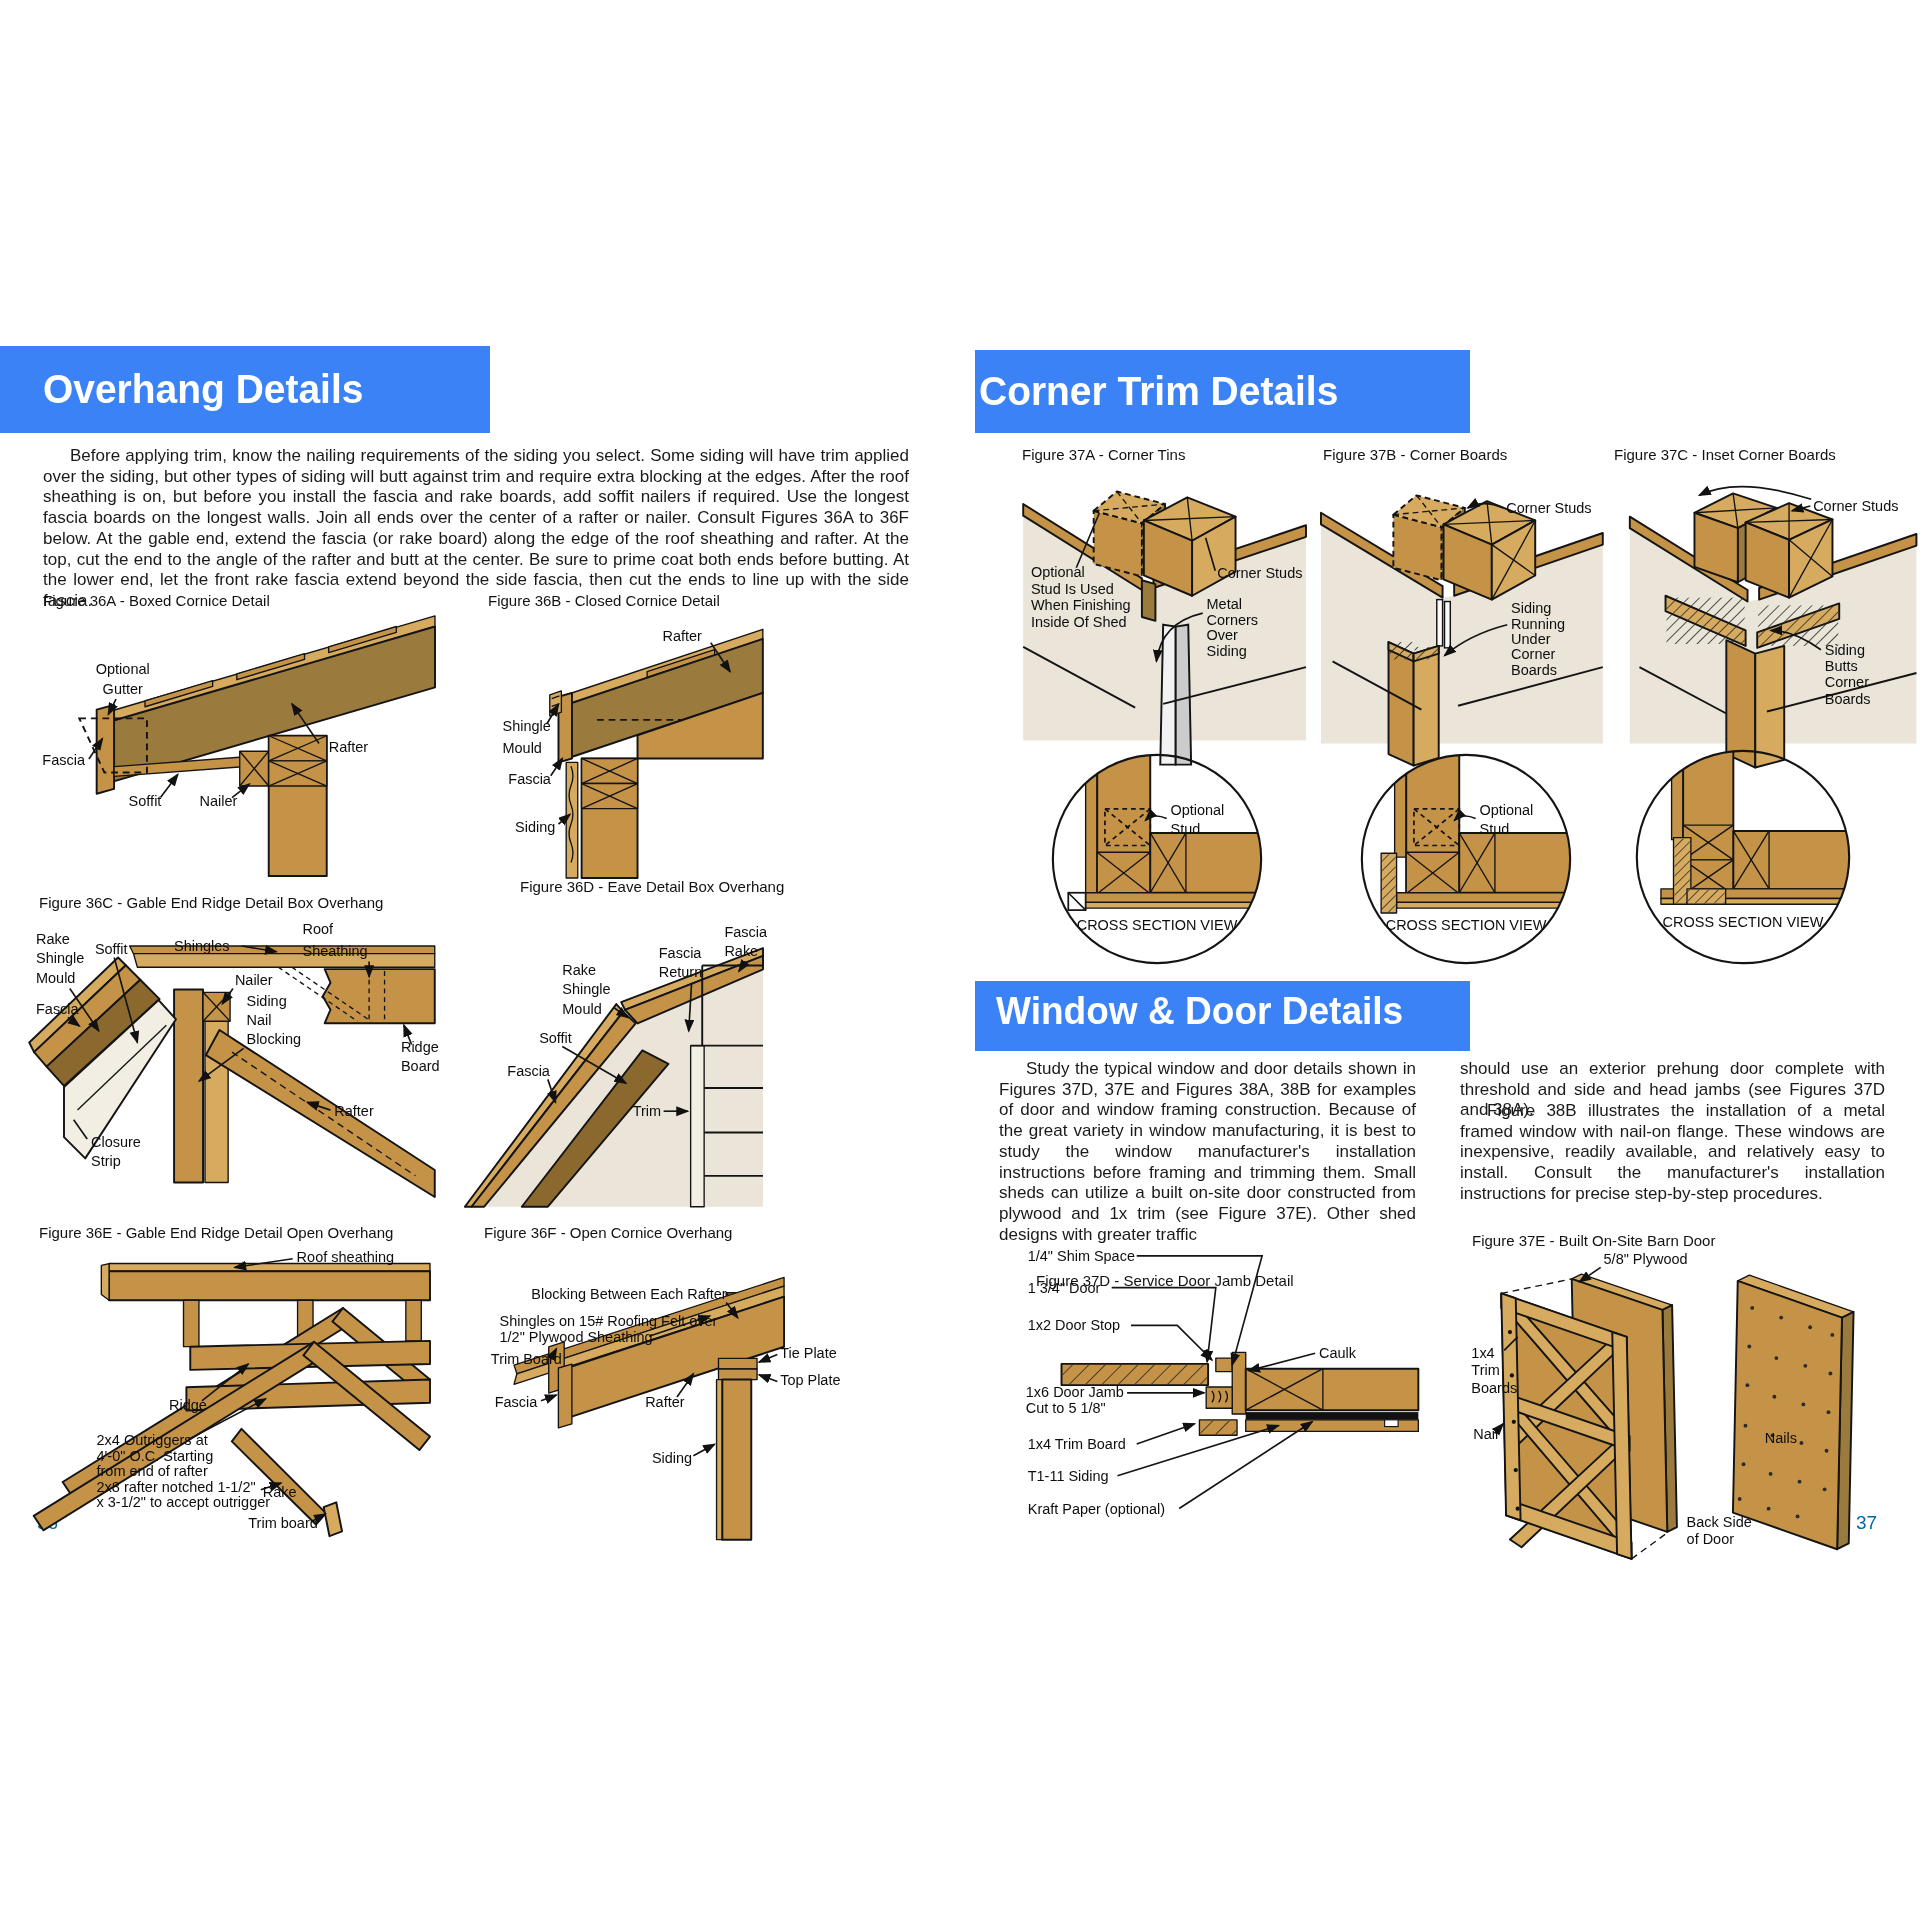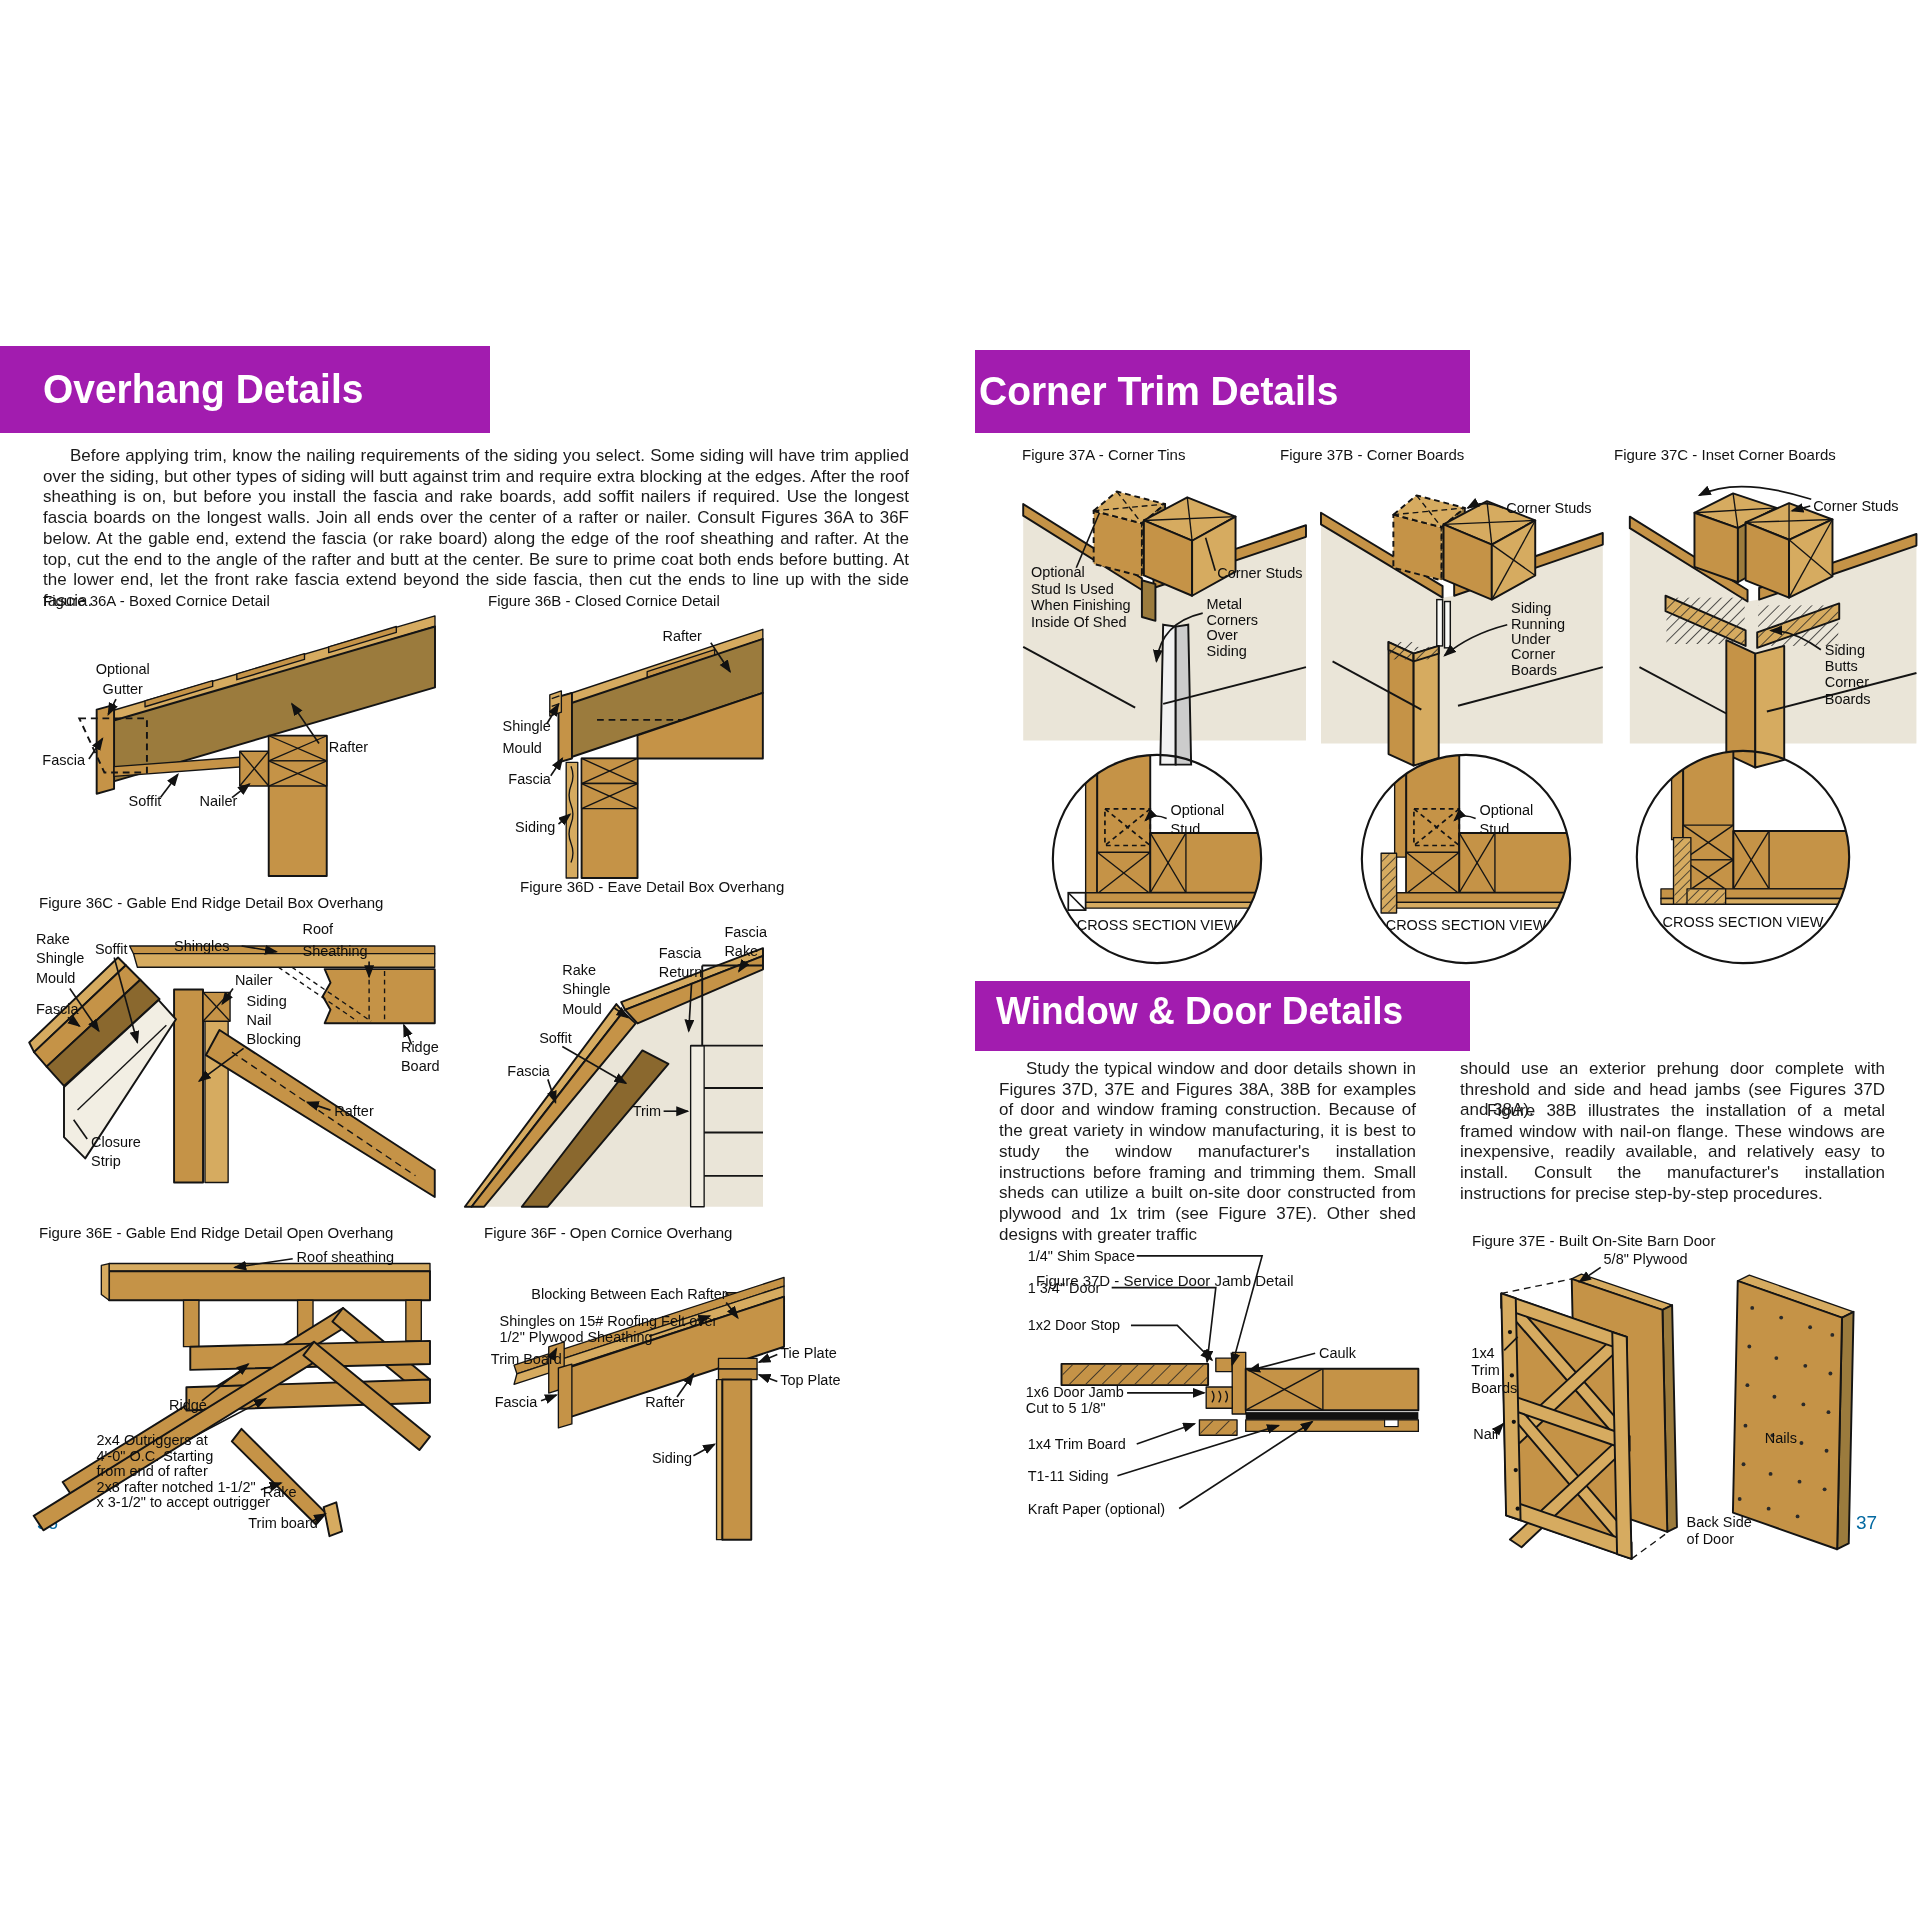--- a/index.html
+++ b/index.html
@@ -1,17 +1,17 @@
 <!DOCTYPE html>
 <html><head>
 <meta charset="utf-8">
 <style>
 html,body{margin:0;padding:0;background:#fff;}
 #page{position:relative;width:1931px;height:1930px;background:#ffffff;font-family:"Liberation Sans",sans-serif;color:#161616;overflow:hidden;}
-.banner{position:absolute;background:#a21caf;color:#fff;font-weight:bold;}
+.banner{position:absolute;background:#3b82f6;color:#fff;font-weight:bold;}
 .banner span{display:inline-block;transform:scaleX(.95);transform-origin:left center;white-space:nowrap;}
 .para{position:absolute;font-size:17px;line-height:20.7px;text-align:justify;color:#1a1a1a;}
 .ind{text-indent:27px;}
 .cap{position:absolute;font-size:15px;color:#121212;white-space:nowrap;}
 .pagenum{position:absolute;font-size:19px;color:#0369a1;}
 svg{position:absolute;overflow:visible;}
 svg text{font-family:"Liberation Sans",sans-serif;font-size:15px;fill:#0e0e0e;}
 .w1{fill:#d6ab60;stroke:#141414;stroke-width:2;stroke-linejoin:round;}
 .w2{fill:#c59347;stroke:#141414;stroke-width:2;stroke-linejoin:round;}
 .w3{fill:#9b7b3d;stroke:#141414;stroke-width:2;stroke-linejoin:round;}
@@ -281,21 +281,21 @@
     <text x="248" y="162">Rafter</text>
     <text x="388" y="112">Tie Plate</text>
     <text x="388" y="140">Top Plate</text>
     <text x="255" y="220">Siding</text>
   </svg>
 
   <div class="banner" style="left:975px;top:350px;width:495px;height:83px;line-height:83px;font-size:41px;padding-left:4px;box-sizing:border-box;"><span>Corner Trim Details</span></div>
   <div class="banner" style="left:975px;top:981px;width:495px;height:70px;line-height:60px;font-size:39px;padding-left:21px;box-sizing:border-box;"><span>Window &amp; Door Details</span></div>
 
   <div class="cap" style="left:1022px;top:446px;">Figure 37A - Corner Tins</div>
-  <div class="cap" style="left:1280px;top:446px;">Figure 37B - Corner Boards</div>
+  <div class="cap" style="left:1323px;top:446px;">Figure 37B - Corner Boards</div>
   <div class="cap" style="left:1614px;top:446px;">Figure 37C - Inset Corner Boards</div>
   <div class="cap" style="left:1036px;top:1232px;margin-top:40px;">Figure 37D - Service Door Jamb Detail</div>
   <div class="cap" style="left:1472px;top:1232px;">Figure 37E - Built On-Site Barn Door</div>
 
   <div class="para ind" style="left:999px;top:1059px;width:417px;">Study the typical window and door details shown in Figures 37D, 37E and Figures 38A, 38B for examples of door and window framing construction. Because of the great variety in window manufacturing, it is best to study the window manufacturer's installation instructions before framing and trimming them. Small sheds can utilize a built on-site door constructed from plywood and 1x trim (see Figure 37E). Other shed designs with greater traffic</div>
   <div class="para" style="left:1460px;top:1059px;width:425px;">should use an exterior prehung door complete with threshold and side and head jambs (see Figures 37D and 38A).</div>
   <div class="para ind" style="left:1460px;top:1101px;width:425px;">Figure 38B illustrates the installation of a metal framed window with nail-on flange. These windows are inexpensive, readily available, and relatively easy to install. Consult the manufacturer's installation instructions for precise step-by-step procedures.</div>
   <div class="pagenum" style="left:1856px;top:1512px;">37</div>
 
   <svg style="left:999px;top:478px;" width="309" height="304" viewBox="0 0 320 315">

